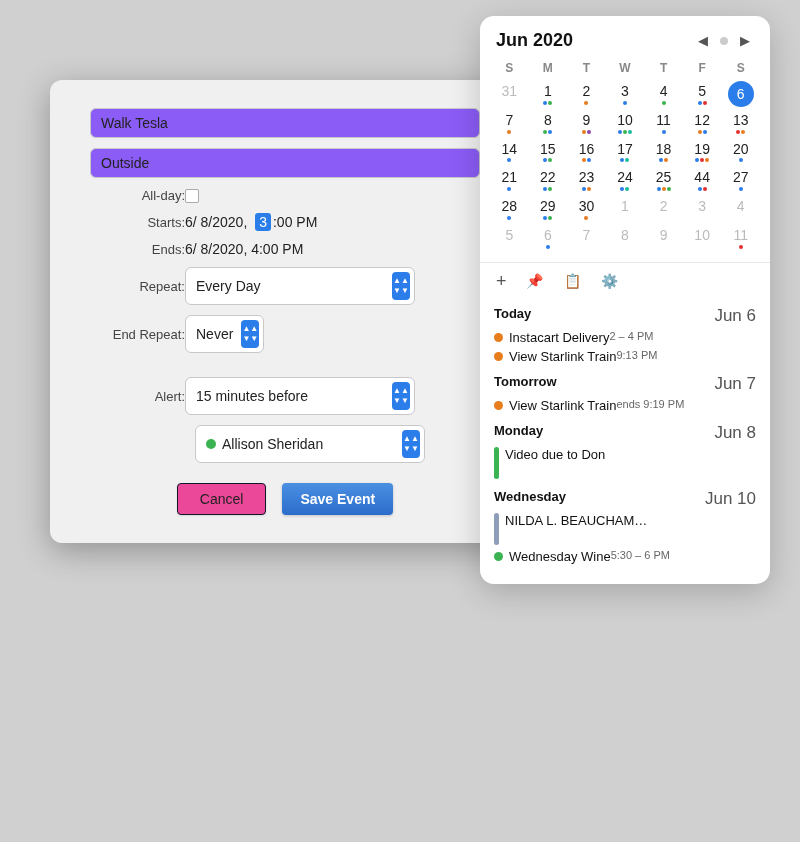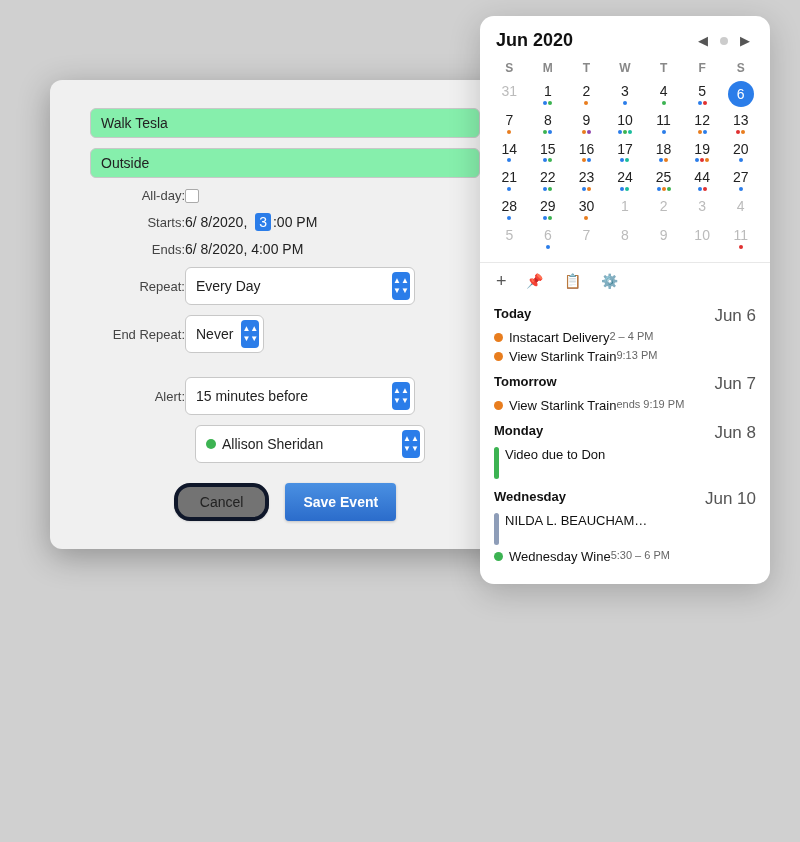--- a/index.html
+++ b/index.html
@@ -27,21 +27,21 @@
       top: 80px;
       z-index: 2;
     }
 
     .event-panel input[type="text"] {
       width: 100%;
       border: 1px solid #c8c8c8;
       border-radius: 6px;
       padding: 6px 10px;
       font-size: 14px;
-      background: #86efac;
+      background: #8b5cf6;
       margin-bottom: 10px;
       outline: none;
       color: #222;
     }
 
     .form-row {
       display: flex;
       align-items: center;
       margin-bottom: 10px;
     }
@@ -121,23 +121,23 @@
     }
 
     .button-row {
       display: flex;
       justify-content: center;
       gap: 16px;
       margin-top: 20px;
     }
 
     .btn-cancel {
-      background: #737373;
-      border: 4px solid #0f172a;
-      border-radius: 16px;
+      background: #ec4899;
+      border: 1px solid #0f172a;
+      border-radius: 4px;
       padding: 7px 22px;
       font-size: 14px;
       cursor: pointer;
       color: #222;
       box-shadow: 0 1px 2px rgba(0,0,0,0.1);
     }
 
     .btn-save {
       background: linear-gradient(180deg, #4a90e2 0%, #2b6ccb 100%);
       border: none;

